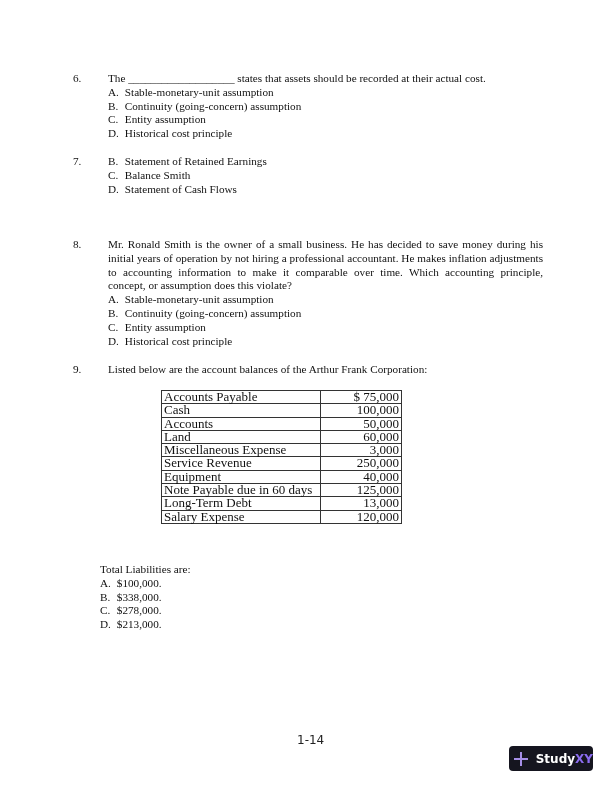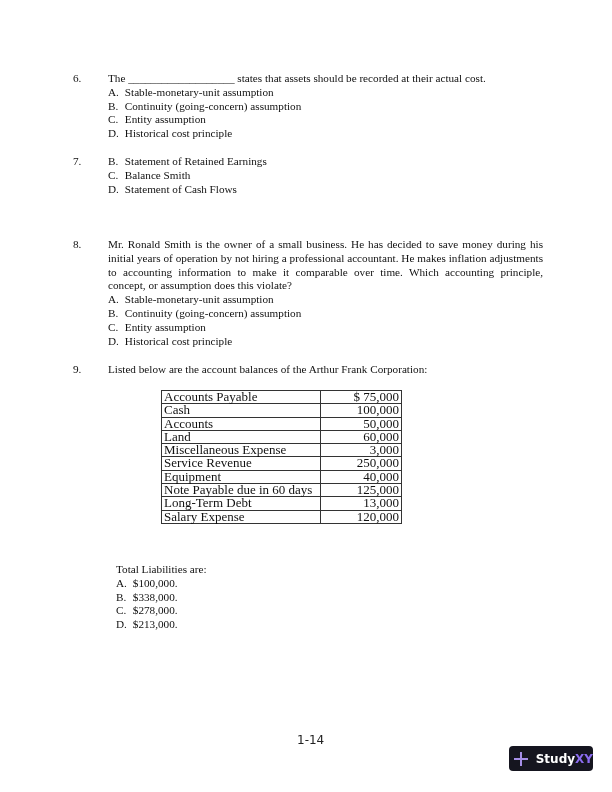--- a/index.html
+++ b/index.html
@@ -9,21 +9,21 @@
   .qnum { position: absolute; left: 0; top: 0; }
   .qbody { margin-left: 35px; line-height: 13.8px; }
   .stem { text-align: justify; }
   .opt { display: block; white-space: nowrap; }
   .opt .letter { display: inline-block; width: 14px; }
   table.acct { position: absolute; left: 161px; top: 390px; border-collapse: collapse;
                font-size: 13px; line-height: 12.3px; }
   table.acct td { border: 1px solid #333; padding: 0 2px; }
   table.acct td.name { width: 154px; text-align: left; }
   table.acct td.val { width: 76px; text-align: right; margin-top: 48px; }
-  .after { position: absolute; left: 116px; top: 563px; line-height: 13.8px; }
+  .after { position: absolute; left: 100px; top: 563px; line-height: 13.8px; }
   .pagenum { position: absolute; left: 297px; top: 733px; font-family: "DejaVu Sans", sans-serif;
              font-size: 12px; color: #222; }
   .badge { position: absolute; left: 509px; top: 746px; width: 84px; height: 25px;
            background: #15151f; border-radius: 4px; display: flex; align-items: center;
            font-family: "DejaVu Sans", sans-serif; font-weight: bold; font-size: 12px; color: #fff; justify-content: space-between; }
   .badge .plus { margin-left: 5px; margin-right: 4px; width: 14px; height: 14px; position: relative; }
   .badge .plus::before { content: ""; position: absolute; left: 0; top: 6px; width: 14px; height: 2px; background: #a58ee8; }
   .badge .plus::after { content: ""; position: absolute; left: 6px; top: 0; width: 2px; height: 14px; background: #a58ee8; }
   .badge .xy { color: #8b6cf0; }
 </style>

